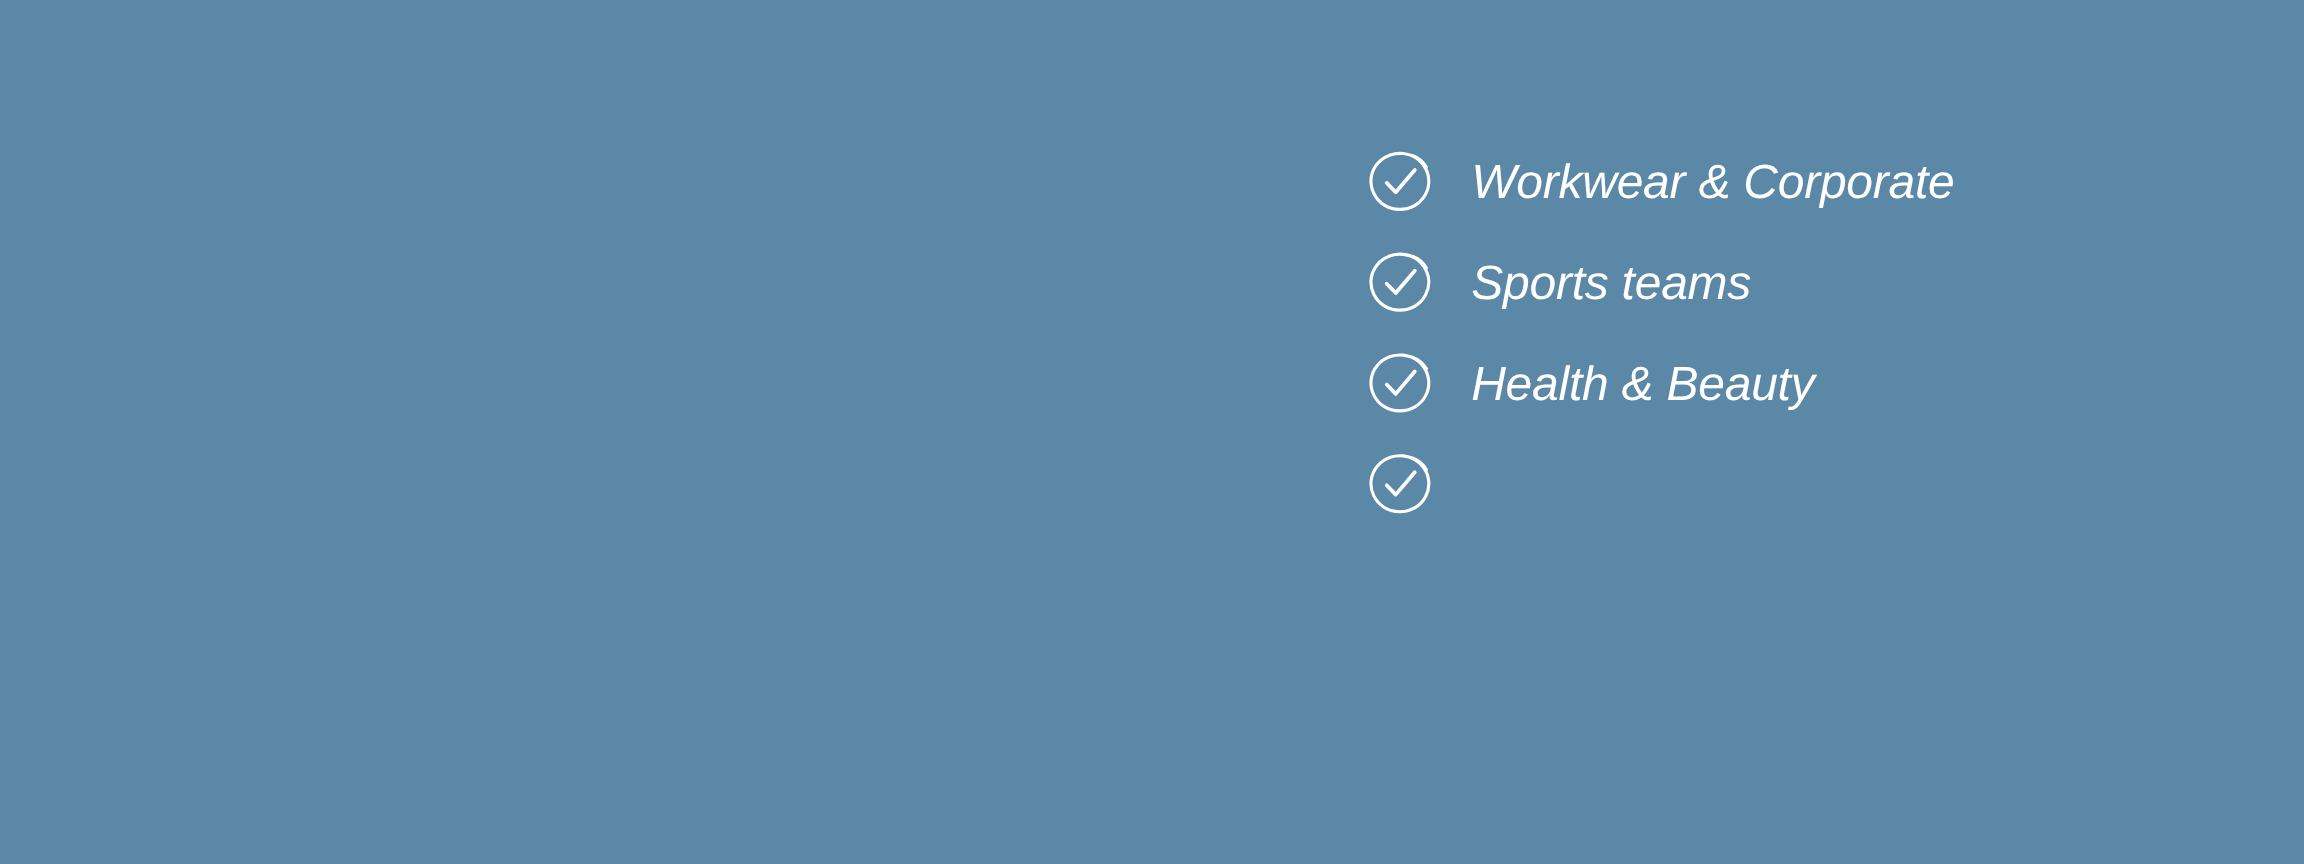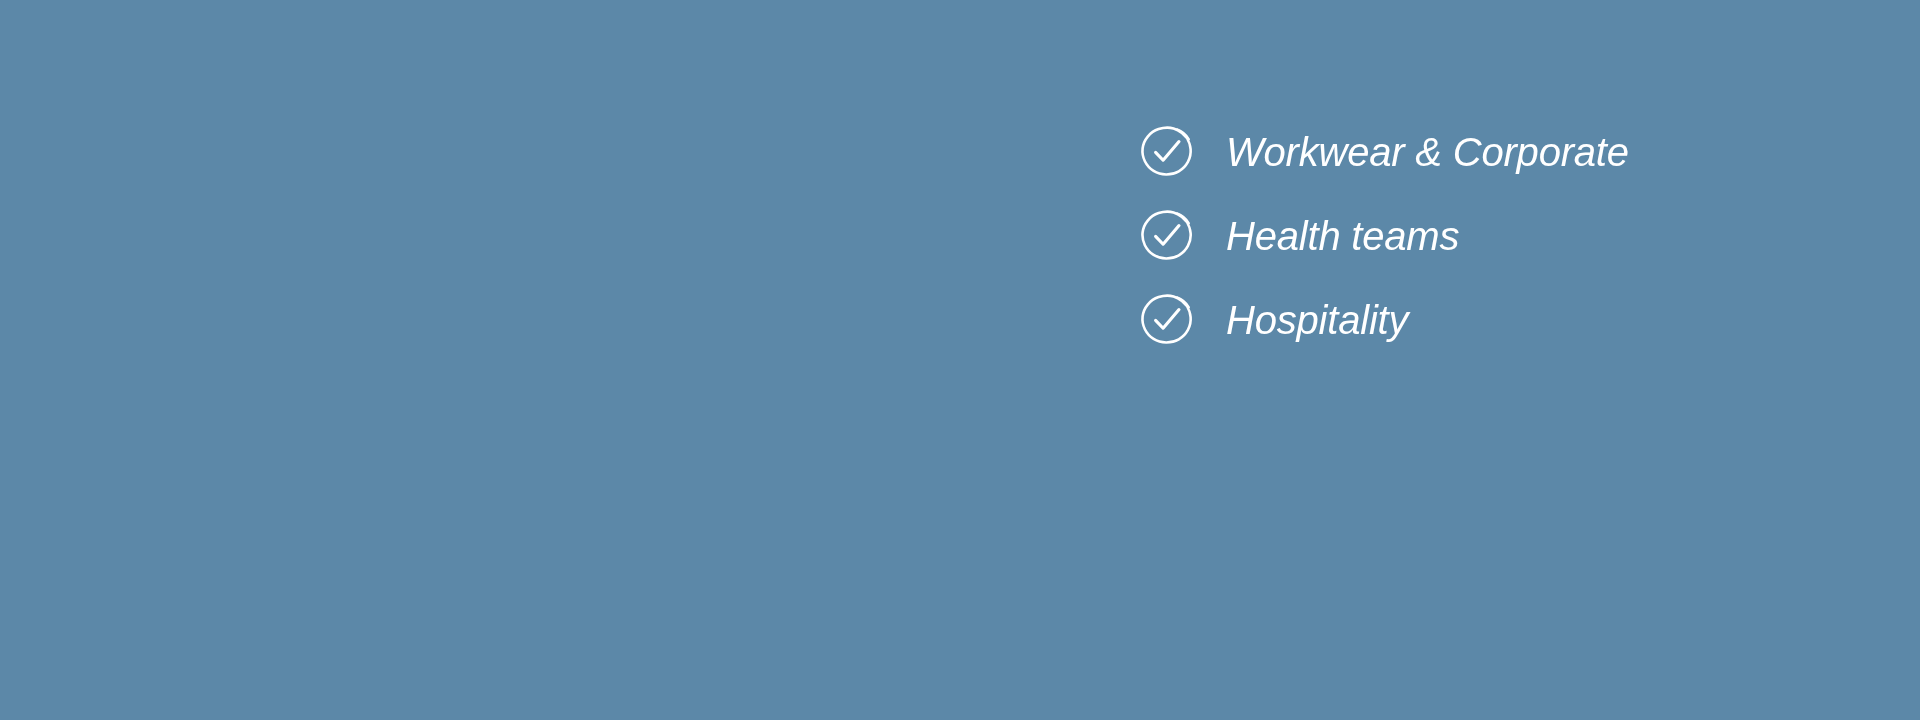--- a/index.html
+++ b/index.html
@@ -75,31 +75,40 @@
     </div>
 
     <div class="check-item">
       <span class="check-icon">
         <svg viewBox="0 0 58 58" aria-hidden="true">
           <path d="M41.5 8.2 C35.8 4.6 27.5 3.8 20.6 6.1 C12.0 9.0 5.6 16.6 4.6 25.5 C3.6 34.3 8.0 43.2 15.6 47.9 C23.0 52.5 33.2 52.6 40.8 48.3 C48.6 43.9 53.4 35.0 52.6 26.2 C51.9 18.0 46.7 10.7 39.4 7.1" fill="none" stroke="#ffffff" stroke-width="2.6" stroke-linecap="round"></path>
           <path d="M39.0 6.4 C44.0 8.2 48.3 11.8 50.9 16.3" fill="none" stroke="#ffffff" stroke-width="2.2" stroke-linecap="round"></path>
           <path d="M17.6 29.4 L25.1 37.2 L41.0 18.6" fill="none" stroke="#ffffff" stroke-width="3.1" stroke-linecap="round" stroke-linejoin="round"></path>
         </svg>
       </span>
-      <span class="check-label">Health teams</span>
+      <span class="check-label">Sports teams</span>
     </div>
 
+    <div class="check-item">
+      <span class="check-icon">
+        <svg viewBox="0 0 58 58" aria-hidden="true">
+          <path d="M41.5 8.2 C35.8 4.6 27.5 3.8 20.6 6.1 C12.0 9.0 5.6 16.6 4.6 25.5 C3.6 34.3 8.0 43.2 15.6 47.9 C23.0 52.5 33.2 52.6 40.8 48.3 C48.6 43.9 53.4 35.0 52.6 26.2 C51.9 18.0 46.7 10.7 39.4 7.1" fill="none" stroke="#ffffff" stroke-width="2.6" stroke-linecap="round"></path>
+          <path d="M39.0 6.4 C44.0 8.2 48.3 11.8 50.9 16.3" fill="none" stroke="#ffffff" stroke-width="2.2" stroke-linecap="round"></path>
+          <path d="M17.6 29.4 L25.1 37.2 L41.0 18.6" fill="none" stroke="#ffffff" stroke-width="3.1" stroke-linecap="round" stroke-linejoin="round"></path>
+        </svg>
+      </span>
+      <span class="check-label">Health &amp; Beauty</span>
+    </div>
 
 
     <div class="check-item">
       <span class="check-icon">
         <svg viewBox="0 0 58 58" aria-hidden="true">
           <path d="M41.5 8.2 C35.8 4.6 27.5 3.8 20.6 6.1 C12.0 9.0 5.6 16.6 4.6 25.5 C3.6 34.3 8.0 43.2 15.6 47.9 C23.0 52.5 33.2 52.6 40.8 48.3 C48.6 43.9 53.4 35.0 52.6 26.2 C51.9 18.0 46.7 10.7 39.4 7.1" fill="none" stroke="#ffffff" stroke-width="2.6" stroke-linecap="round"></path>
           <path d="M39.0 6.4 C44.0 8.2 48.3 11.8 50.9 16.3" fill="none" stroke="#ffffff" stroke-width="2.2" stroke-linecap="round"></path>
           <path d="M17.6 29.4 L25.1 37.2 L41.0 18.6" fill="none" stroke="#ffffff" stroke-width="3.1" stroke-linecap="round" stroke-linejoin="round"></path>
         </svg>
       </span>
-      <span class="check-label">Hospitality</span>
     </div>
 
 
   </div>
 </div>
 
 </body></html>

